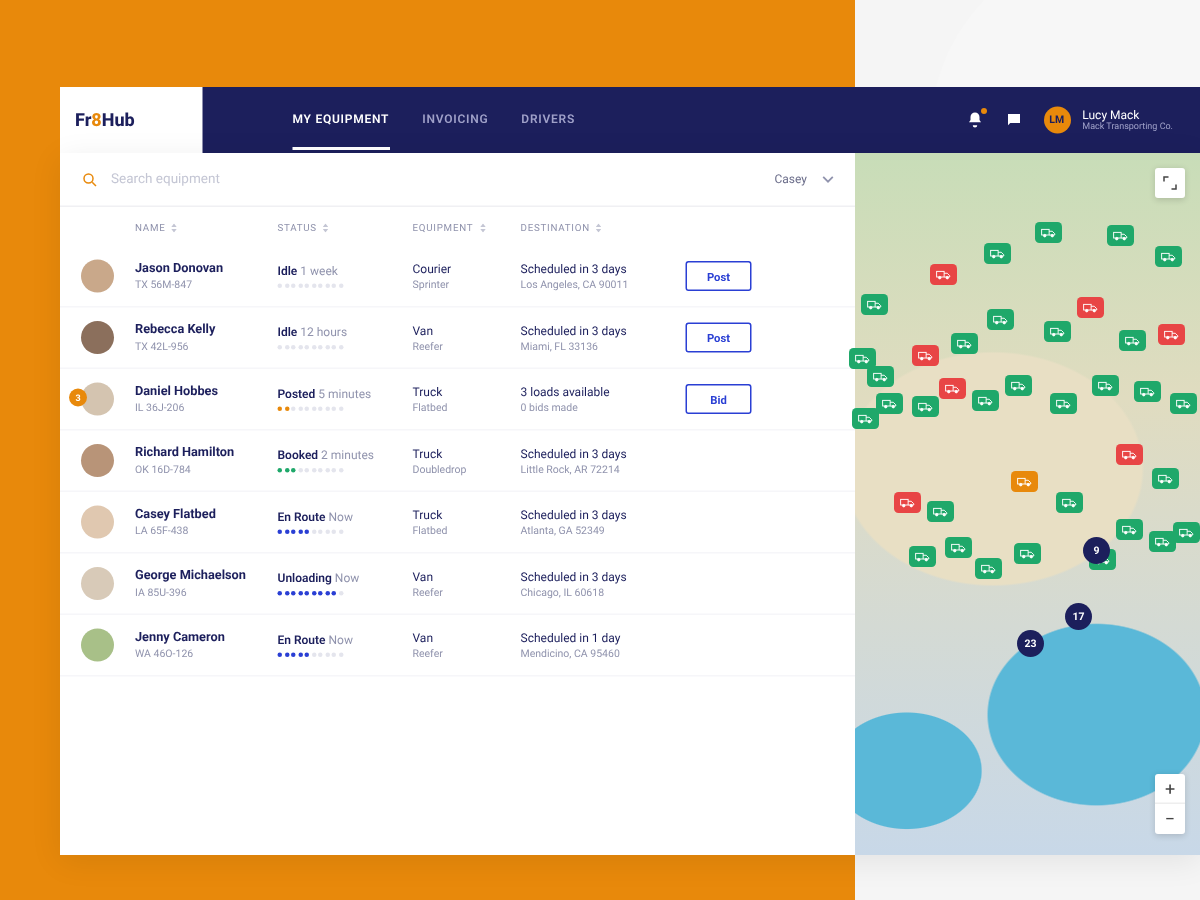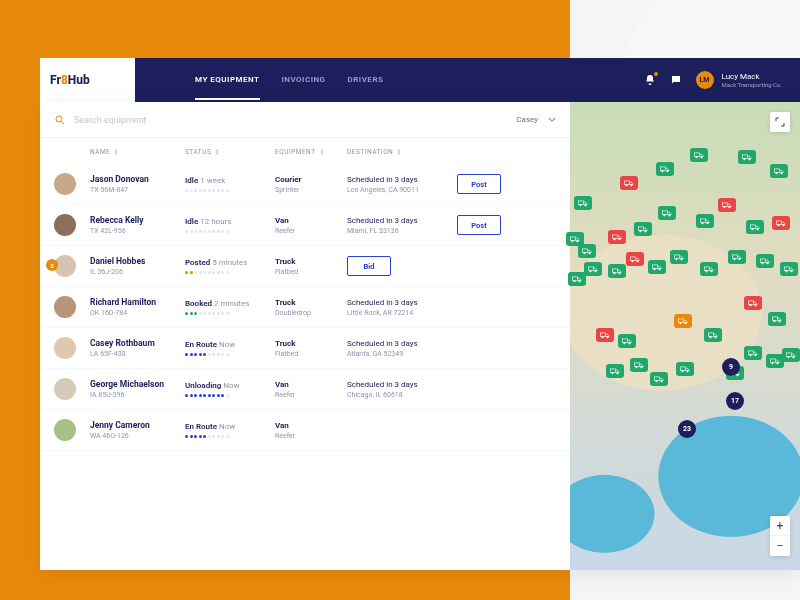--- a/index.html
+++ b/index.html
@@ -40,21 +40,21 @@
 .rname .s{color:#9093ad;font-size:7px;margin-top:2px}
 .rstatus{width:90px}
 .rstatus .st{color:#1c1f5c;font-weight:600;font-size:8px}
 .rstatus .st .t{color:#9093ad;font-weight:400}
 .dots{display:flex;gap:1.5px;margin-top:4px}
 .dots i{width:3px;height:3px;border-radius:50%;background:#e4e5ed}
 .dots i.f-orange{background:#e8890b}
 .dots i.f-green{background:#1fa86a}
 .dots i.f-blue{background:#2a3fd4}
 .req{width:72px}
-.req .e1{font-weight:700;color:#1c1f5c;font-size:8px}
+.req .e1{font-weight:400;color:#1c1f5c;font-size:8px}
 .req .e2{color:#9093ad;font-size:7px;margin-top:2px}
 .rdest{width:110px}
 .rdest .d1{font-weight:400;color:#1c1f5c;font-size:8px}
 .rdest .d2{color:#9093ad;font-size:7px;margin-top:2px}
 .ract{width:50px}
 .btn{width:44px;height:20px;border:1px solid #2a3fd4;color:#2a3fd4;background:#fff;border-radius:2px;font-size:7.5px;font-weight:700;cursor:pointer;display:flex;align-items:center;justify-content:center}
 .right{width:230px;position:relative;background:linear-gradient(180deg,#dce8d4 0%,#e8e4c8 40%,#a8d4e8 100%)}
 .map-land{position:absolute;inset:0;background:
 radial-gradient(ellipse 180px 140px at 40% 45%,#e8dfc4 0%,#e8dfc4 55%,transparent 56%),
 radial-gradient(ellipse 120px 100px at 70% 80%,#5ab8d8 0%,#5ab8d8 60%,transparent 61%),
@@ -244,20 +244,24 @@
                 <i class=""></i>
                 <i class=""></i>
                 <i class=""></i>
                 <i class=""></i>
               </div>
             </div>
             <div class="req">
               <div class="e1">Truck</div>
               <div class="e2">Flatbed</div>
             </div>
+            <div class="rdest">
+              <div class="d1">3 loads available</div>
+              <div class="d2">0 bids made</div>
+            </div>
             <div class="ract">
               <div class="btn">Bid</div>
             </div>
           </div>
           <div class="row">
             <div class="rav " style="background:#b89478"></div>
             <div class="rname">
               <div class="n">Richard Hamilton</div>
               <div class="s">OK 16D-784</div>
             </div>
@@ -282,21 +286,21 @@
             </div>
             <div class="rdest">
               <div class="d1">Scheduled in 3 days</div>
               <div class="d2">Little Rock, AR 72214</div>
             </div>
             <div class="ract"></div>
           </div>
           <div class="row">
             <div class="rav " style="background:#e0c8b0"></div>
             <div class="rname">
-              <div class="n">Casey Rothbaum</div>
+              <div class="n">Casey Flatbed</div>
               <div class="s">LA 65F-438</div>
             </div>
             <div class="rstatus">
               <div class="st">En Route <span class="t">Now</span></div>
               <div class="dots">
                 <i class="f-blue"></i>
                 <i class="f-blue"></i>
                 <i class="f-blue"></i>
                 <i class="f-blue"></i>
                 <i class="f-blue"></i>
@@ -365,20 +369,24 @@
                 <i class=""></i>
                 <i class=""></i>
                 <i class=""></i>
                 <i class=""></i>
                 <i class=""></i>
               </div>
             </div>
             <div class="req">
               <div class="e1">Van</div>
               <div class="e2">Reefer</div>
+            </div>
+            <div class="rdest">
+              <div class="d1">Scheduled in 1 day</div>
+              <div class="d2">Mendicino, CA 95460</div>
             </div>
             <div class="ract"></div>
           </div>
         </div>
     </div>
 
     <div class="right">
       <div class="map-land"></div>
       <div class="expand">
         <svg width="10" height="10" viewBox="0 0 10 10" fill="none" stroke="#444" stroke-width="1">
@@ -692,21 +700,21 @@
           </div>
           <div class="pin g" style="left: 156px; top: 264px;">
             <svg viewBox="0 0 24 16" fill="none" stroke="#fff" stroke-width="1.5">
               <rect x="1" y="3" width="12" height="9"></rect>
               <path d="M13 6h5l4 4v2h-9"></path>
               <circle cx="6" cy="13" r="2" fill="#fff"></circle>
               <circle cx="18" cy="13" r="2" fill="#fff"></circle>
             </svg>
           </div>
           <div class="cluster" style="left: 152px; top: 256px;">9</div>
-          <div class="cluster" style="left: 140px; top: 290px; margin-left: 16px;">17</div>
+          <div class="cluster" style="left: 140px; top: 300px;">17</div>
           <div class="cluster" style="left: 108px; top: 318px;">23</div>
         </div>
       <div class="zoom">
         <div>+</div>
         <div>−</div>
       </div>
     </div>
   </div>
 </div>
 

